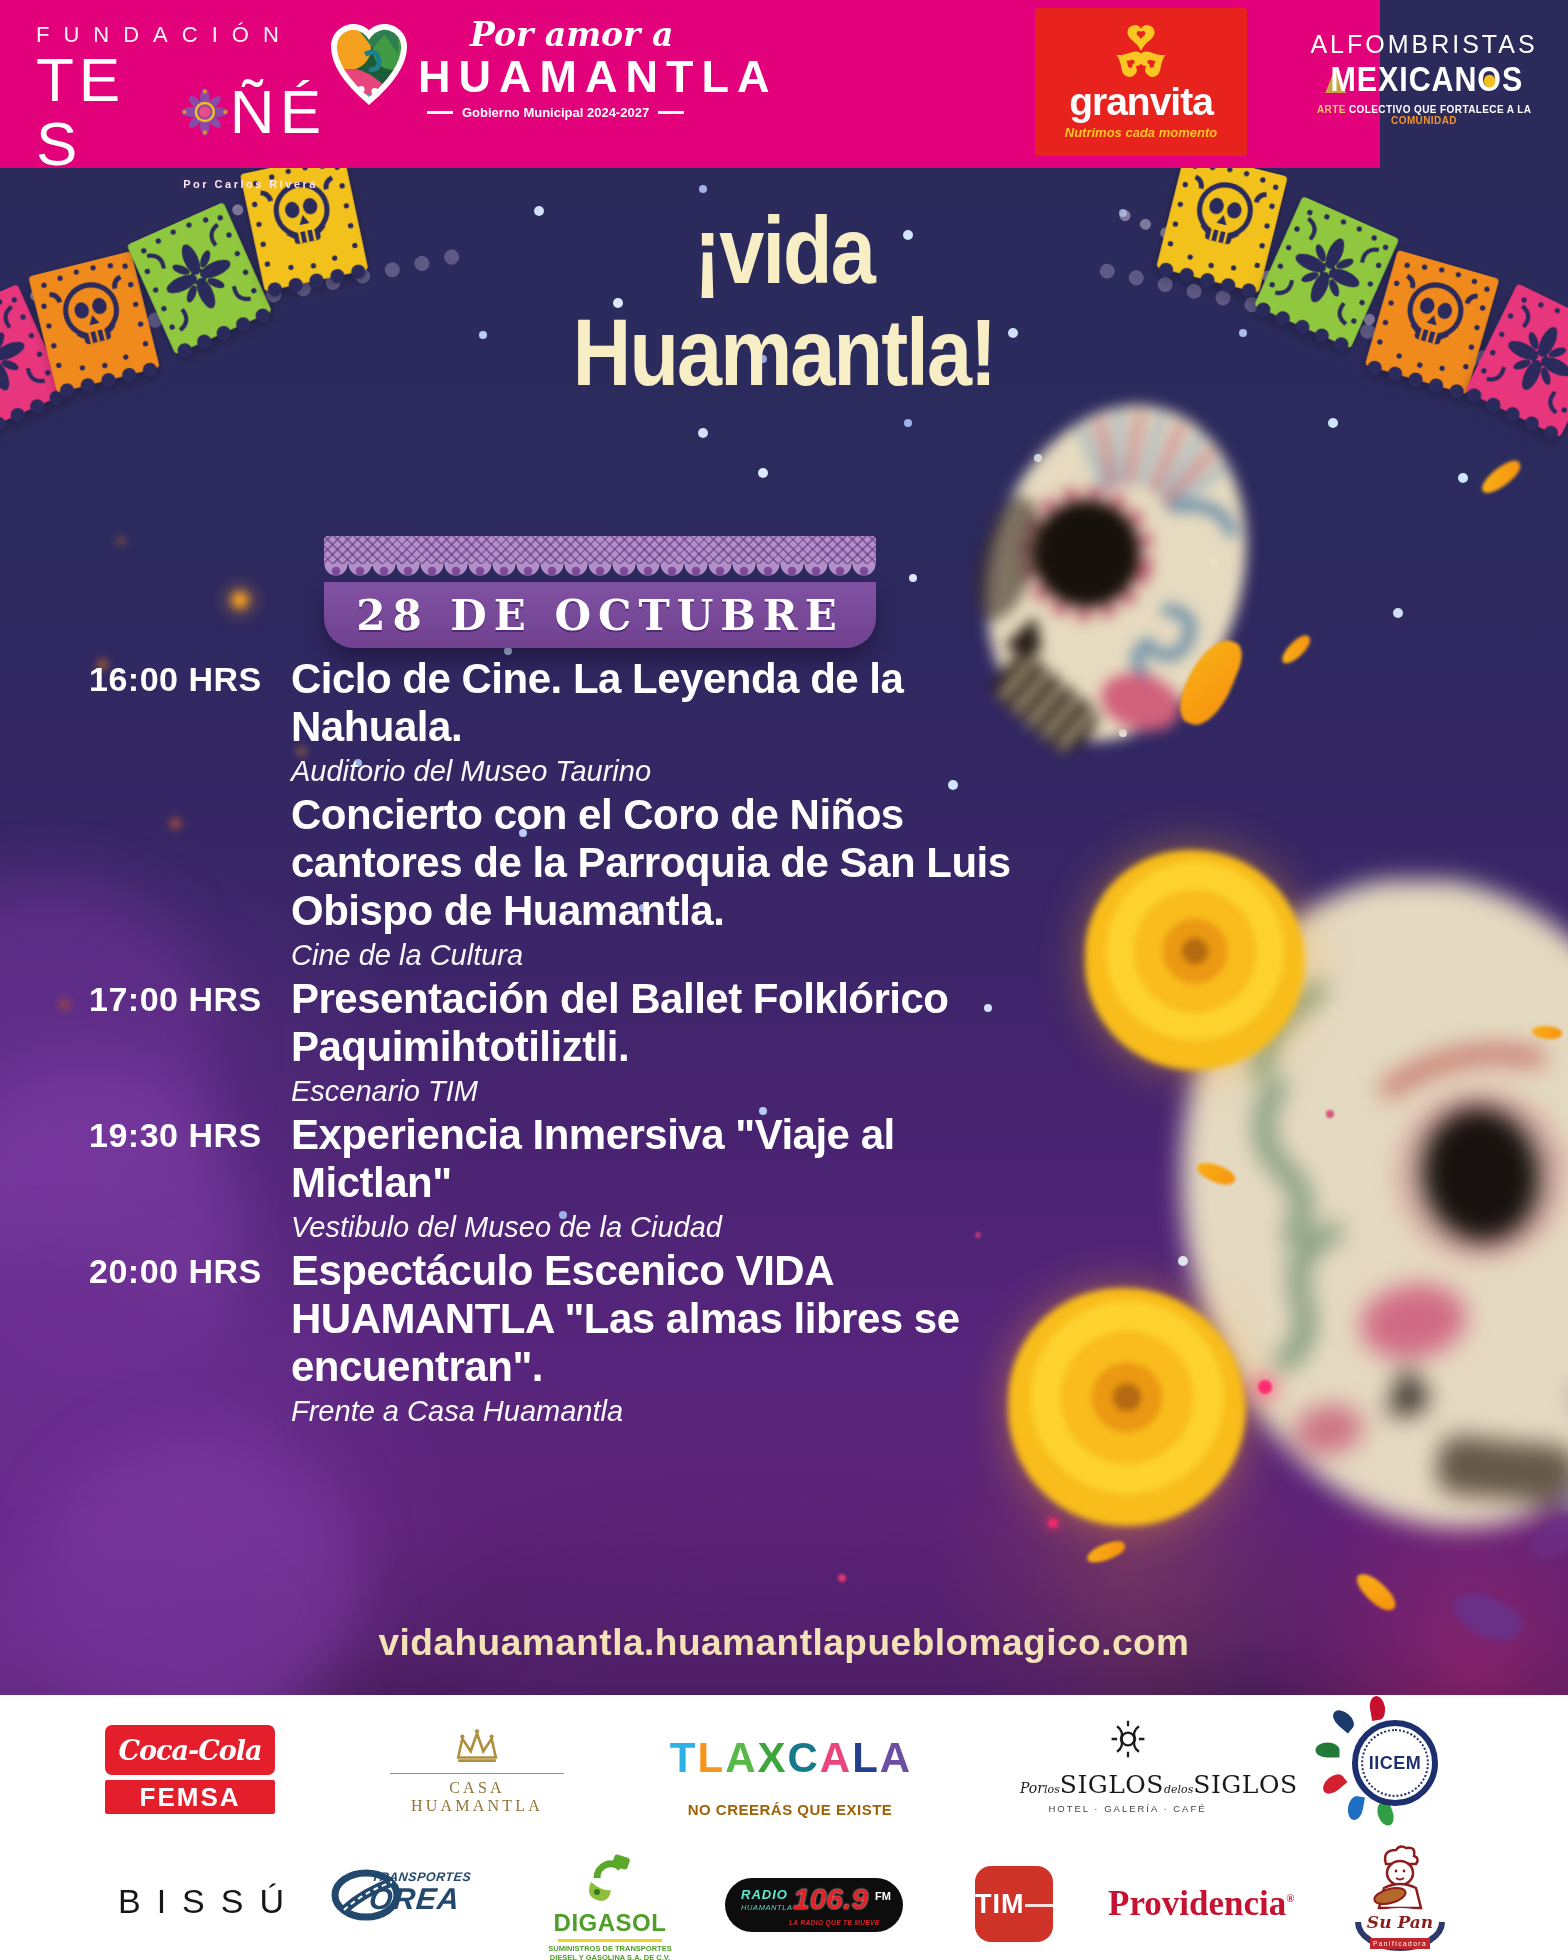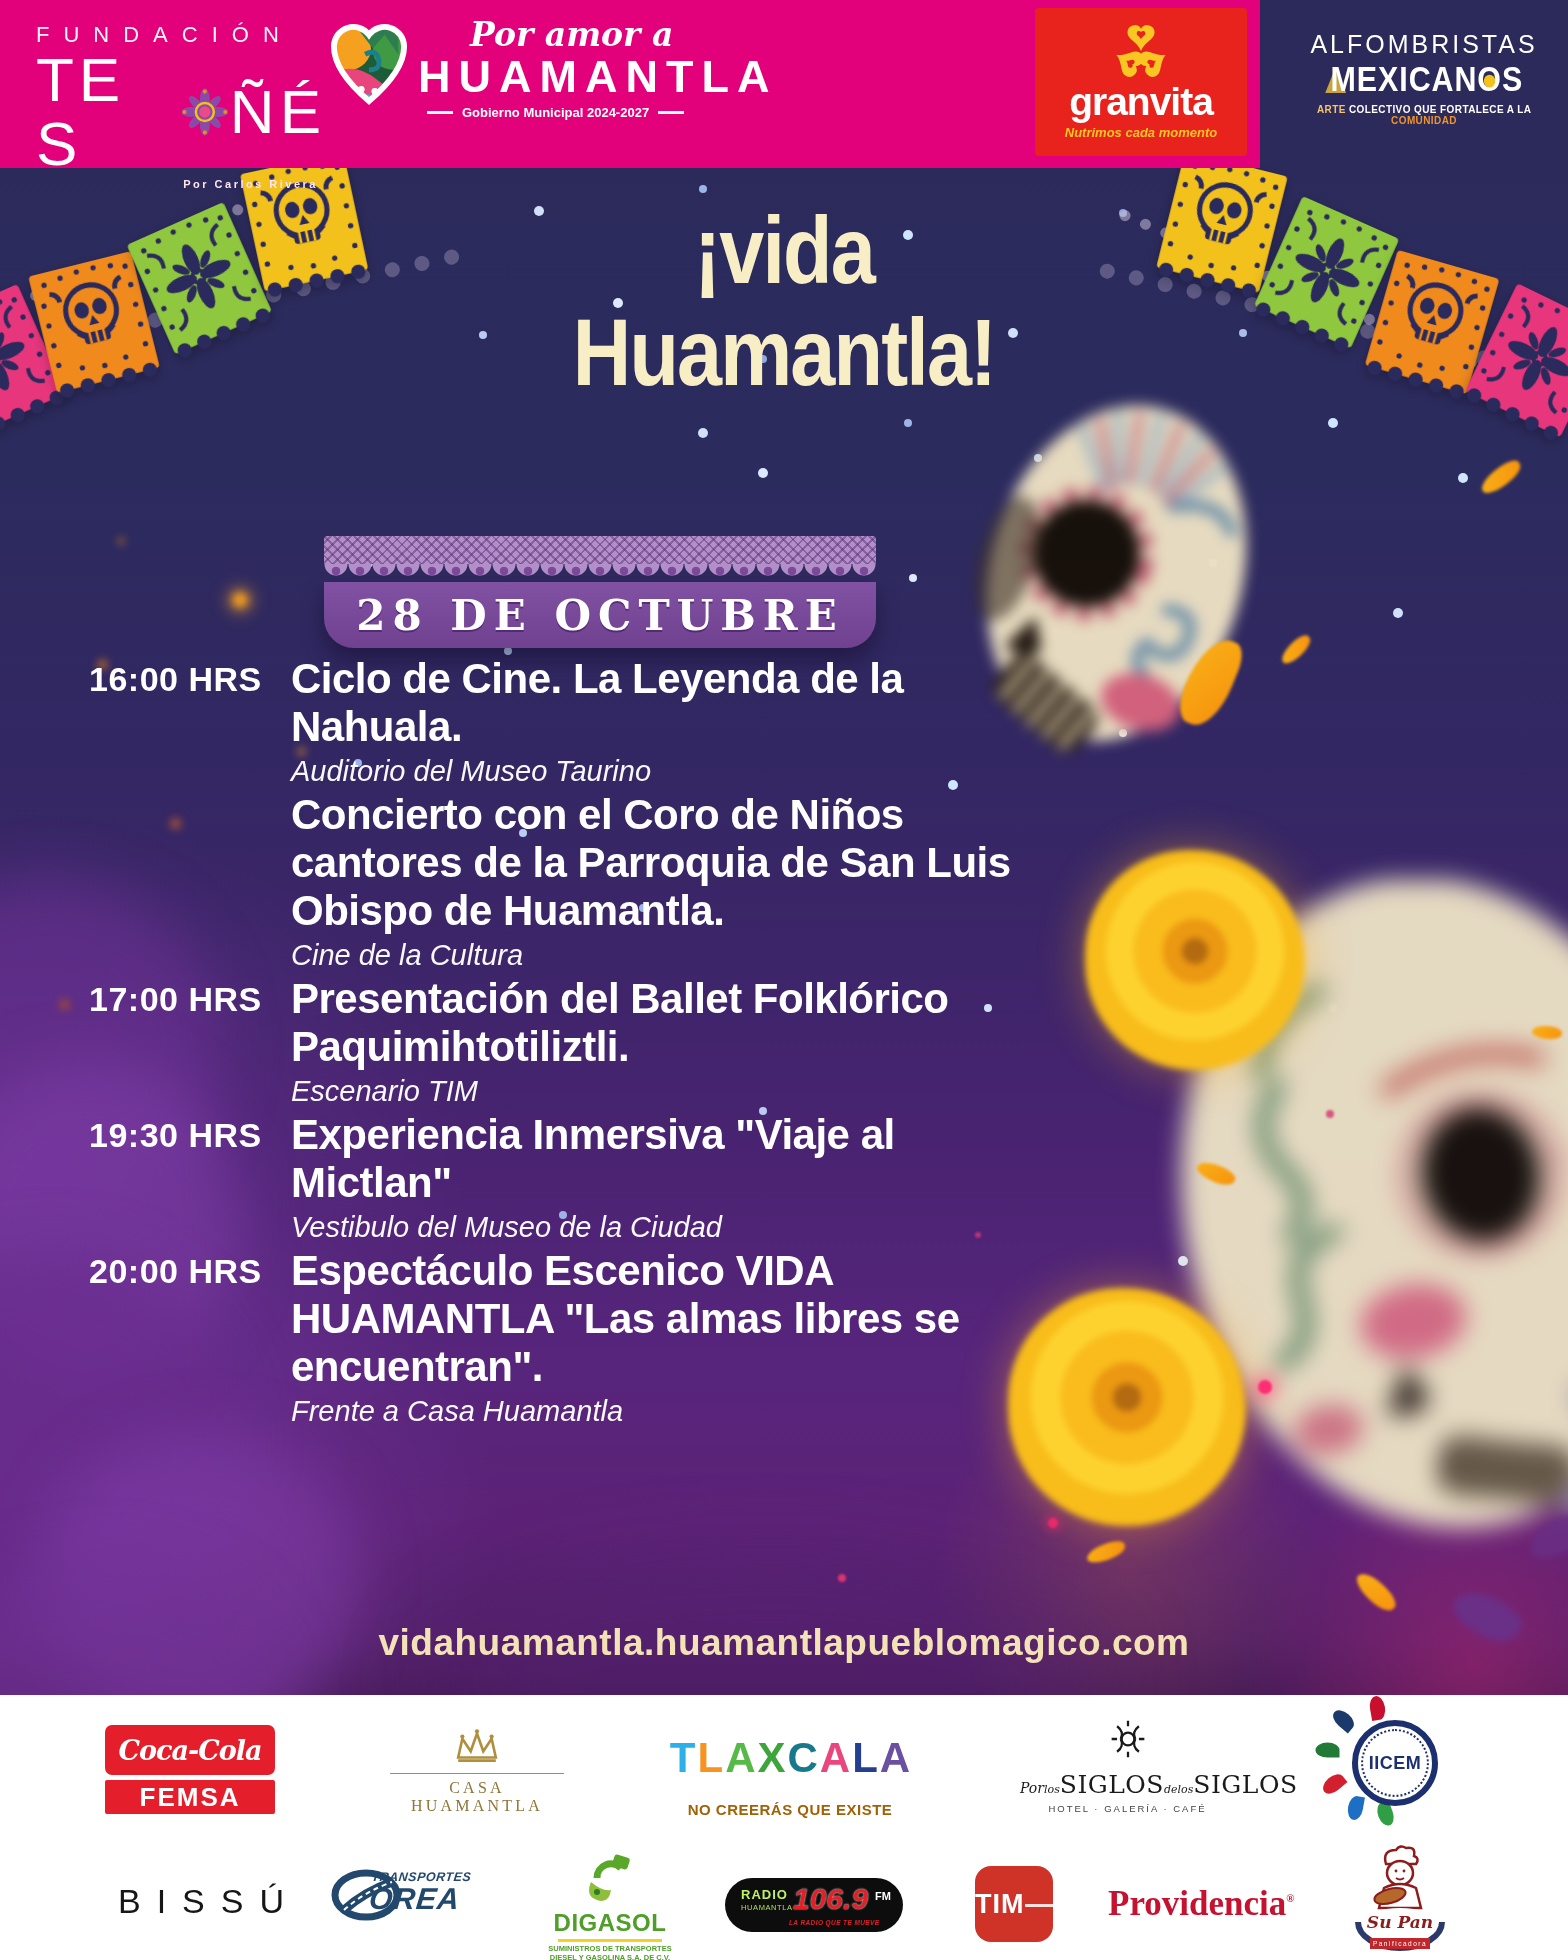--- a/index.html
+++ b/index.html
@@ -6,21 +6,21 @@
   .poster{position:relative;width:1568px;height:1960px;overflow:hidden;
     font-family:"Liberation Sans",sans-serif;
     background:
       radial-gradient(ellipse 620px 520px at 2% 60%, rgba(120,56,158,.50), transparent 70%),
       radial-gradient(ellipse 560px 500px at 6% 78%, rgba(130,62,170,.55), transparent 72%),
       radial-gradient(circle 300px at 94% 85%, rgba(216,40,120,.38), transparent 75%),
       radial-gradient(circle 260px at 72% 80%, rgba(246,150,30,.16), transparent 75%),
       linear-gradient(180deg,#2b2a5a 0px,#2c2b5e 480px,#332763 760px,#3d2569 960px,#4a2372 1160px,#57257c 1360px,#5c2277 1520px,#511f67 1640px,#471b59 1695px,#471b59 1960px);}
   .layer{position:absolute;}
   
-  .header{left:0;top:0;width:1260px;height:168px;z-index:10;display:block;}
+  .header{left:0;top:0;width:1380px;height:168px;z-index:10;display:block;}
   .tesone{position:absolute;left:36px;top:22px;width:290px;color:#fff;}
   .tesone-l1{font-size:22px;letter-spacing:14px;font-weight:400;opacity:.95;}
   .tesone-l2{font-size:62px;letter-spacing:5px;font-weight:400;line-height:64px;display:flex;align-items:center;}
   .tesone-flower{margin:0 2px;}
   .tesone-by{font-size:11px;letter-spacing:2.5px;text-align:right;padding-right:8px;color:#ffe4f2;margin-top:2px;font-weight:bold;}
   .huam{position:absolute;left:330px;top:18px;display:flex;}
   .huam-txt{margin-left:10px;color:#fff;}
   .huam-script{font-family:"DejaVu Serif",serif;font-style:italic;font-weight:bold;font-size:33px;margin-left:52px;line-height:34px;}
   .huam-name{font-size:45px;font-weight:800;letter-spacing:8px;line-height:50px;}
   .huam-tag{font-size:13px;font-weight:bold;margin-top:3px;display:flex;align-items:center;}
@@ -106,21 +106,21 @@
   .bissu{left:118px;top:187px;font-size:34px;letter-spacing:16px;color:#161616;}
   .orea{left:330px;top:173px;width:160px;height:62px;}
   .orea-txt{position:absolute;left:40px;top:2px;color:#23486e;font-style:italic;transform:skewX(-6deg);}
   .orea-l1{font-size:12.5px;font-weight:800;letter-spacing:.5px;}
   .orea-l2{font-size:30px;font-weight:800;line-height:30px;letter-spacing:1px;}
   .digasol{left:545px;top:153px;width:130px;text-align:center;}
   .diga-name{font-size:24px;font-weight:800;color:#4f9e2a;letter-spacing:.5px;margin-top:1px;}
   .diga-rule{height:3px;width:104px;background:#f5d21f;margin:2px auto;}
   .diga-tag{font-size:7.5px;line-height:9px;color:#4f9e2a;font-weight:bold;}
   .radio{left:725px;top:183px;width:178px;height:54px;background:#0d0d0d;border-radius:27px;position:absolute;}
-  .r-left{position:absolute;left:16px;top:10px;color:#bef264;}
+  .r-left{position:absolute;left:16px;top:10px;color:#5eead4;font-style:italic;}
   .r-n1{font-size:13px;font-weight:800;letter-spacing:1px;line-height:13px;}
   .r-n2{font-size:7.5px;letter-spacing:.6px;opacity:.9;margin-top:2px;}
   .r-freq{position:absolute;left:68px;top:4px;font-size:30px;font-weight:800;font-style:italic;color:#e02128;text-shadow:0 0 2px #fff;}
   .r-fm{position:absolute;right:12px;top:12px;font-size:11px;font-weight:bold;color:#fff;}
   .r-tag{position:absolute;left:64px;bottom:6px;font-size:6.5px;font-weight:800;font-style:italic;color:#e02128;letter-spacing:.4px;}
   .tim{left:975px;top:171px;width:78px;height:76px;background:#cf3227;border-radius:16px;display:flex;align-items:center;justify-content:center;}
   .tim-name{color:#fff;font-weight:800;font-size:27px;letter-spacing:1px;}
   .tim-line{width:44px;height:3px;background:#fff;opacity:.85;margin-top:3px;}
   .prov{left:1108px;top:189px;font-family:"Liberation Serif",serif;font-size:35px;font-weight:600;color:#c41230;}
   .prov sup{font-size:11px;}

